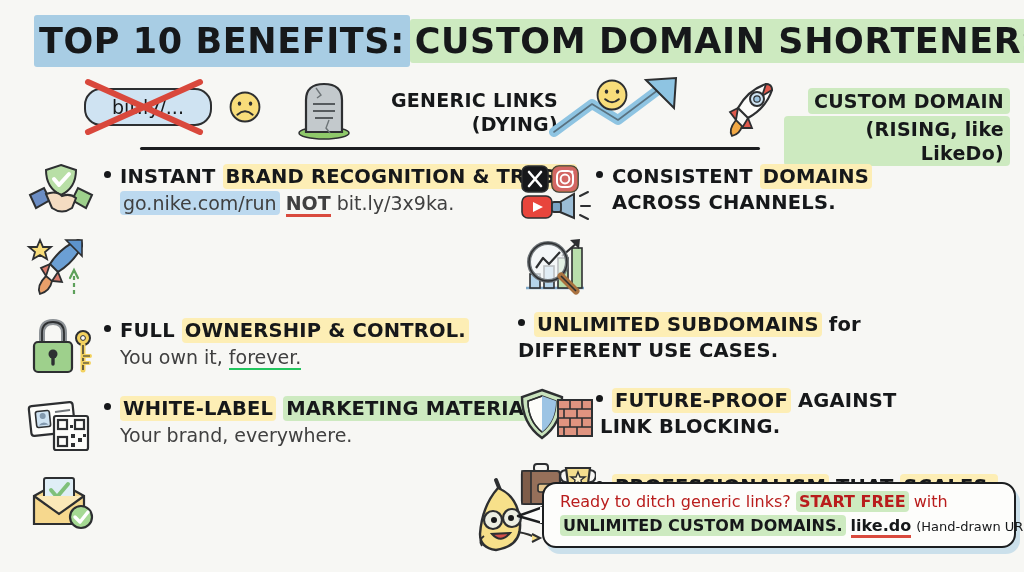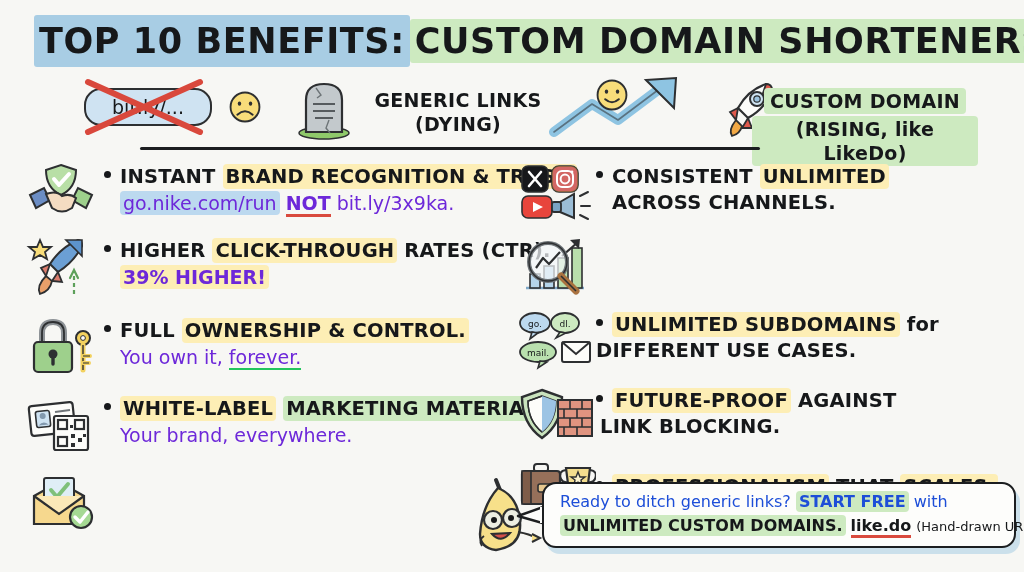--- a/index.html
+++ b/index.html
@@ -70,35 +70,35 @@
     display:inline-block;width:7px;height:7px;border-radius:50%;
     background:#16181a;margin-right:9px;margin-bottom:5px;
   }
   .l1{
     font-family:"DejaVu Sans", sans-serif;
     font-weight:bold;font-size:19.5px;letter-spacing:0.2px;
     color:#16181a;line-height:26px;white-space:nowrap;
   }
   .l2{
     font-family:"DejaVu Sans", sans-serif;
-    font-size:19px;color:#6d28d9;line-height:27px;
+    font-size:19px;color:#404040;line-height:27px;
     margin-left:16px;white-space:nowrap;
   }
   .l2.bold{font-weight:bold;}
 
   
   .cta{position:absolute;left:470px;top:480px;width:548px;height:78px;}
   .bubble{
     position:absolute;left:72px;top:2px;width:470px;height:62px;
     background:#fdfdfb;border:2.5px solid #1c1e20;border-radius:14px;
     box-shadow:4px 6px 0 0 rgba(168,205,228,0.55);
   }
   .bubble-l1{
     position:absolute;left:16px;top:8px;
-    font-family:"DejaVu Sans", sans-serif;font-size:16px;color:#1d4ed8;
+    font-family:"DejaVu Sans", sans-serif;font-size:16px;color:#b91c1c;
     white-space:nowrap;
   }
   .bubble-l2{
     position:absolute;left:16px;top:32px;
     font-family:"DejaVu Sans", sans-serif;font-size:16px;color:#16181a;
     white-space:nowrap;
   }
   .bubble-l2 .strong{font-weight:bold;}
   .tail{position:absolute;left:46px;top:24px;width:30px;height:22px;}
   .small{font-size:13px;}
@@ -132,21 +132,21 @@
     <svg style="position:absolute;left:296px;top:4px" width="56" height="62" viewBox="0 0 56 62">
       <ellipse cx="28" cy="55" rx="25" ry="6" fill="#8fc96a" stroke="#2d2f31" stroke-width="1.5"></ellipse>
       <path d="M10 54 L10 22 Q10 6 28 6 Q46 6 46 22 L46 54 Z" fill="#c3c9cc" stroke="#2d2f31" stroke-width="2.2"></path>
       <line x1="17" y1="26" x2="39" y2="26" stroke="#4a4f52" stroke-width="1.8"></line>
       <line x1="17" y1="33" x2="39" y2="33" stroke="#4a4f52" stroke-width="1.8"></line>
       <line x1="19" y1="40" x2="37" y2="40" stroke="#4a4f52" stroke-width="1.8"></line>
       <path d="M20 10 L25 17 L21 20" stroke="#6d7477" stroke-width="1.4" fill="none"></path>
       <path d="M33 42 L30 50 L34 55" stroke="#6d7477" stroke-width="1.4" fill="none"></path>
     </svg>
 
-    <div class="hdr-lbl" style="left:358px;top:14px;width:200px;">
+    <div class="hdr-lbl" style="left:358px;top:14px;width:200px;text-align:right;">
       <div>GENERIC LINKS</div>
       <div>(DYING)</div>
     </div>
 
     <svg style="position:absolute;left:548px;top:2px" width="166" height="64" viewBox="0 0 166 64">
       <path d="M6 56 L44 28 L70 44 L118 8" stroke="#8ec4e2" stroke-width="10" fill="none" stroke-linejoin="round" stroke-linecap="round"></path>
       <path d="M6 56 L44 28 L70 44 L118 8" stroke="#2d2f31" stroke-width="1.6" fill="none" stroke-linejoin="round" stroke-linecap="round" opacity="0.55"></path>
       <path d="M98 4 L128 2 L126 32 Z" fill="#8ec4e2" stroke="#2d2f31" stroke-width="2"></path>
     </svg>
 
@@ -160,21 +160,21 @@
     <svg style="position:absolute;left:722px;top:4px" width="60" height="62" viewBox="0 0 60 62">
       <path d="M44 6 Q26 12 16 30 L26 40 Q44 30 50 12 Q48 6 44 6 Z" fill="#fcfcfa" stroke="#2d2f31" stroke-width="2.2"></path>
       <path d="M44 6 Q50 6 50 12 L40 18 Z" fill="#e0594c" stroke="#2d2f31" stroke-width="1.8"></path>
       <circle cx="35" cy="21" r="7" fill="#cfe3f2" stroke="#2d2f31" stroke-width="2"></circle>
       <circle cx="35" cy="21" r="3.2" fill="#9cc4e0" stroke="#2d2f31" stroke-width="1.2"></circle>
       <path d="M16 30 L8 34 L14 42 Z" fill="#e0594c" stroke="#2d2f31" stroke-width="1.8"></path>
       <path d="M26 40 L30 50 L20 50 Z" fill="#e0594c" stroke="#2d2f31" stroke-width="1.8"></path>
       <path d="M14 42 Q6 52 10 58 Q18 56 20 48 Z" fill="#f2a945" stroke="#2d2f31" stroke-width="1.8"></path>
     </svg>
 
-    <div class="hdr-lbl" style="left:752px;top:14px;width:226px;">
+    <div class="hdr-lbl" style="left:784px;top:14px;width:226px;text-align:right;">
       <div style="display:inline-block;background:#cdeac0;border-radius:4px;padding:1px 6px;">CUSTOM DOMAIN</div>
       <div style="display:inline-block;background:#cdeac0;border-radius:4px;padding:1px 6px;margin-top:2px;">(RISING, like LikeDo)</div>
     </div>
   </div>
 
   <div class="divider"></div>
 
   <div class="col colL">
 
     <div class="item" style="height:74px">
@@ -198,24 +198,20 @@
         <svg width="70" height="66" viewBox="0 0 70 66">
           <path d="M14 4 L17 11 L25 11 L19 16 L21 23 L14 19 L7 23 L9 16 L3 11 L11 11 Z" fill="#f8dd7a" stroke="#2d2f31" stroke-width="1.8"></path>
           <path d="M52 4 Q34 12 24 28 L32 36 Q48 26 56 10 Q56 4 52 4 Z" fill="#6b9fd4" stroke="#2d2f31" stroke-width="2"></path>
           <path d="M40 4 L56 4 L56 20 Z" fill="#5c93cc" stroke="#2d2f31" stroke-width="1.6"></path>
           <path d="M24 28 L15 32 L20 40 Z" fill="#d97b6c" stroke="#2d2f31" stroke-width="1.8"></path>
           <path d="M32 36 L36 46 L26 45 Z" fill="#d97b6c" stroke="#2d2f31" stroke-width="1.8"></path>
           <path d="M20 40 Q10 50 14 58 Q24 55 26 45 Z" fill="#e9a06a" stroke="#2d2f31" stroke-width="1.8"></path>
           <line x1="48" y1="58" x2="48" y2="36" stroke="#5da05a" stroke-width="2.2" stroke-dasharray="4 3"></line>
           <path d="M44 42 L48 34 L52 42" stroke="#5da05a" stroke-width="2.2" fill="none" stroke-linecap="round"></path>
         </svg>
-      </div>
-      <div class="txt">
-        <div class="l1"><span class="bullet"></span><span>HIGHER </span><span class="hl hl-y">CLICK-THROUGH</span><span> RATES (CTR).</span></div>
-        <div class="l2 bold"><span class="hl hl-y">39% HIGHER!</span></div>
       </div>
     </div>
 
     <div class="item" style="height:78px">
       <div class="ico">
         <svg width="70" height="62" viewBox="0 0 70 62">
           <path d="M16 26 L16 17 Q16 6 27 6 Q38 6 38 17 L38 26" fill="none" stroke="#8d9296" stroke-width="6"></path>
           <path d="M16 26 L16 17 Q16 6 27 6 Q38 6 38 17 L38 26" fill="none" stroke="#2d2f31" stroke-width="1.8"></path>
           <rect x="8" y="26" width="38" height="30" rx="4" fill="#9ed08c" stroke="#2d2f31" stroke-width="2.2"></rect>
           <circle cx="27" cy="38" r="4.5" fill="#2d2f31"></circle>
@@ -287,21 +283,21 @@
           <circle cx="47" cy="17" r="4.4" fill="none" stroke="#fff" stroke-width="2"></circle>
           <circle cx="54" cy="10" r="1.4" fill="#fff"></circle>
           <rect x="4" y="34" width="30" height="22" rx="6" fill="#e8453c" stroke="#2d2f31" stroke-width="1.6"></rect>
           <path d="M15 40 L25 45 L15 50 Z" fill="#fff"></path>
           <path d="M42 40 L56 32 L56 56 L42 50 Z" fill="#9bbdd6" stroke="#2d2f31" stroke-width="2"></path>
           <rect x="34" y="40" width="9" height="10" rx="2" fill="#7aa3c4" stroke="#2d2f31" stroke-width="1.8"></rect>
           <path d="M62 34 L70 30 M63 44 L72 44 M62 53 L70 57" stroke="#2d2f31" stroke-width="2" stroke-linecap="round"></path>
         </svg>
       </div>
       <div class="txt">
-        <div class="l1"><span class="bullet"></span><span>CONSISTENT </span><span class="hl hl-y">UNLIMITED</span></div>
+        <div class="l1"><span class="bullet"></span><span>CONSISTENT </span><span class="hl hl-y">DOMAINS</span></div>
         <div class="l1" style="margin-left:16px">ACROSS CHANNELS.</div>
       </div>
     </div>
 
     <div class="item" style="height:76px">
       <div class="ico">
         <svg width="78" height="62" viewBox="0 0 78 62">
           <line x1="8" y1="54" x2="66" y2="54" stroke="#7fa8c8" stroke-width="2.4"></line>
           <rect x="12" y="40" width="10" height="14" fill="#b4d4ea" stroke="#2d2f31" stroke-width="1.6"></rect>
           <rect x="26" y="32" width="10" height="22" fill="#b4d4ea" stroke="#2d2f31" stroke-width="1.6"></rect>
@@ -312,35 +308,20 @@
           <circle cx="30" cy="28" r="19" fill="#f2f6f9" fill-opacity="0.72" stroke="#6e7478" stroke-width="4"></circle>
           <circle cx="30" cy="28" r="19" fill="none" stroke="#2d2f31" stroke-width="1.4"></circle>
           <path d="M18 34 L25 24 L31 30 L42 18" stroke="#2d2f31" stroke-width="2.2" fill="none" stroke-linejoin="round"></path>
           <path d="M43 42 L58 57" stroke="#a9723f" stroke-width="7" stroke-linecap="round"></path>
           <path d="M43 42 L58 57" stroke="#2d2f31" stroke-width="1.6"></path>
         </svg>
       </div>
     </div>
 
     <div class="item" style="height:76px">
-      <div class="ico">
-        <svg width="78" height="62" viewBox="0 0 78 62">
-          <ellipse cx="17" cy="13" rx="15" ry="10" fill="#bcd9ef" stroke="#2d2f31" stroke-width="1.8"></ellipse>
-          <text x="17" y="17" font-size="9" font-family="DejaVu Sans, sans-serif" text-anchor="middle" fill="#16181a">go.</text>
-          <path d="M14 22 L12 29 L20 23 Z" fill="#bcd9ef" stroke="#2d2f31" stroke-width="1.6"></path>
-          <ellipse cx="47" cy="13" rx="14" ry="10" fill="#cdeac0" stroke="#2d2f31" stroke-width="1.8"></ellipse>
-          <text x="47" y="17" font-size="9" font-family="DejaVu Sans, sans-serif" text-anchor="middle" fill="#16181a">dl.</text>
-          <path d="M42 22 L38 28 L48 23 Z" fill="#cdeac0" stroke="#2d2f31" stroke-width="1.6"></path>
-          <ellipse cx="20" cy="42" rx="18" ry="10" fill="#b9e0ae" stroke="#2d2f31" stroke-width="1.8"></ellipse>
-          <text x="20" y="46" font-size="9" font-family="DejaVu Sans, sans-serif" text-anchor="middle" fill="#16181a">mail.</text>
-          <path d="M22 51 L20 58 L29 52 Z" fill="#b9e0ae" stroke="#2d2f31" stroke-width="1.6"></path>
-          <rect x="44" y="32" width="28" height="20" rx="2" fill="#fdfdfa" stroke="#2d2f31" stroke-width="2"></rect>
-          <path d="M44 32 L58 44 L72 32" fill="none" stroke="#2d2f31" stroke-width="2"></path>
-        </svg>
-      </div>
       <div class="txt">
         <div class="l1"><span class="bullet"></span><span class="hl hl-y">UNLIMITED SUBDOMAINS</span><span> for</span></div>
         <div class="l1" style="margin-left:0">DIFFERENT USE CASES.</div>
       </div>
     </div>
 
     <div class="item" style="height:70px">
       <div class="ico">
         <svg width="78" height="60" viewBox="0 0 78 60">
           <path d="M24 4 L44 11 Q44 38 24 52 Q4 38 4 11 Z" fill="#c9e3bd" stroke="#2d2f31" stroke-width="2.4"></path>

